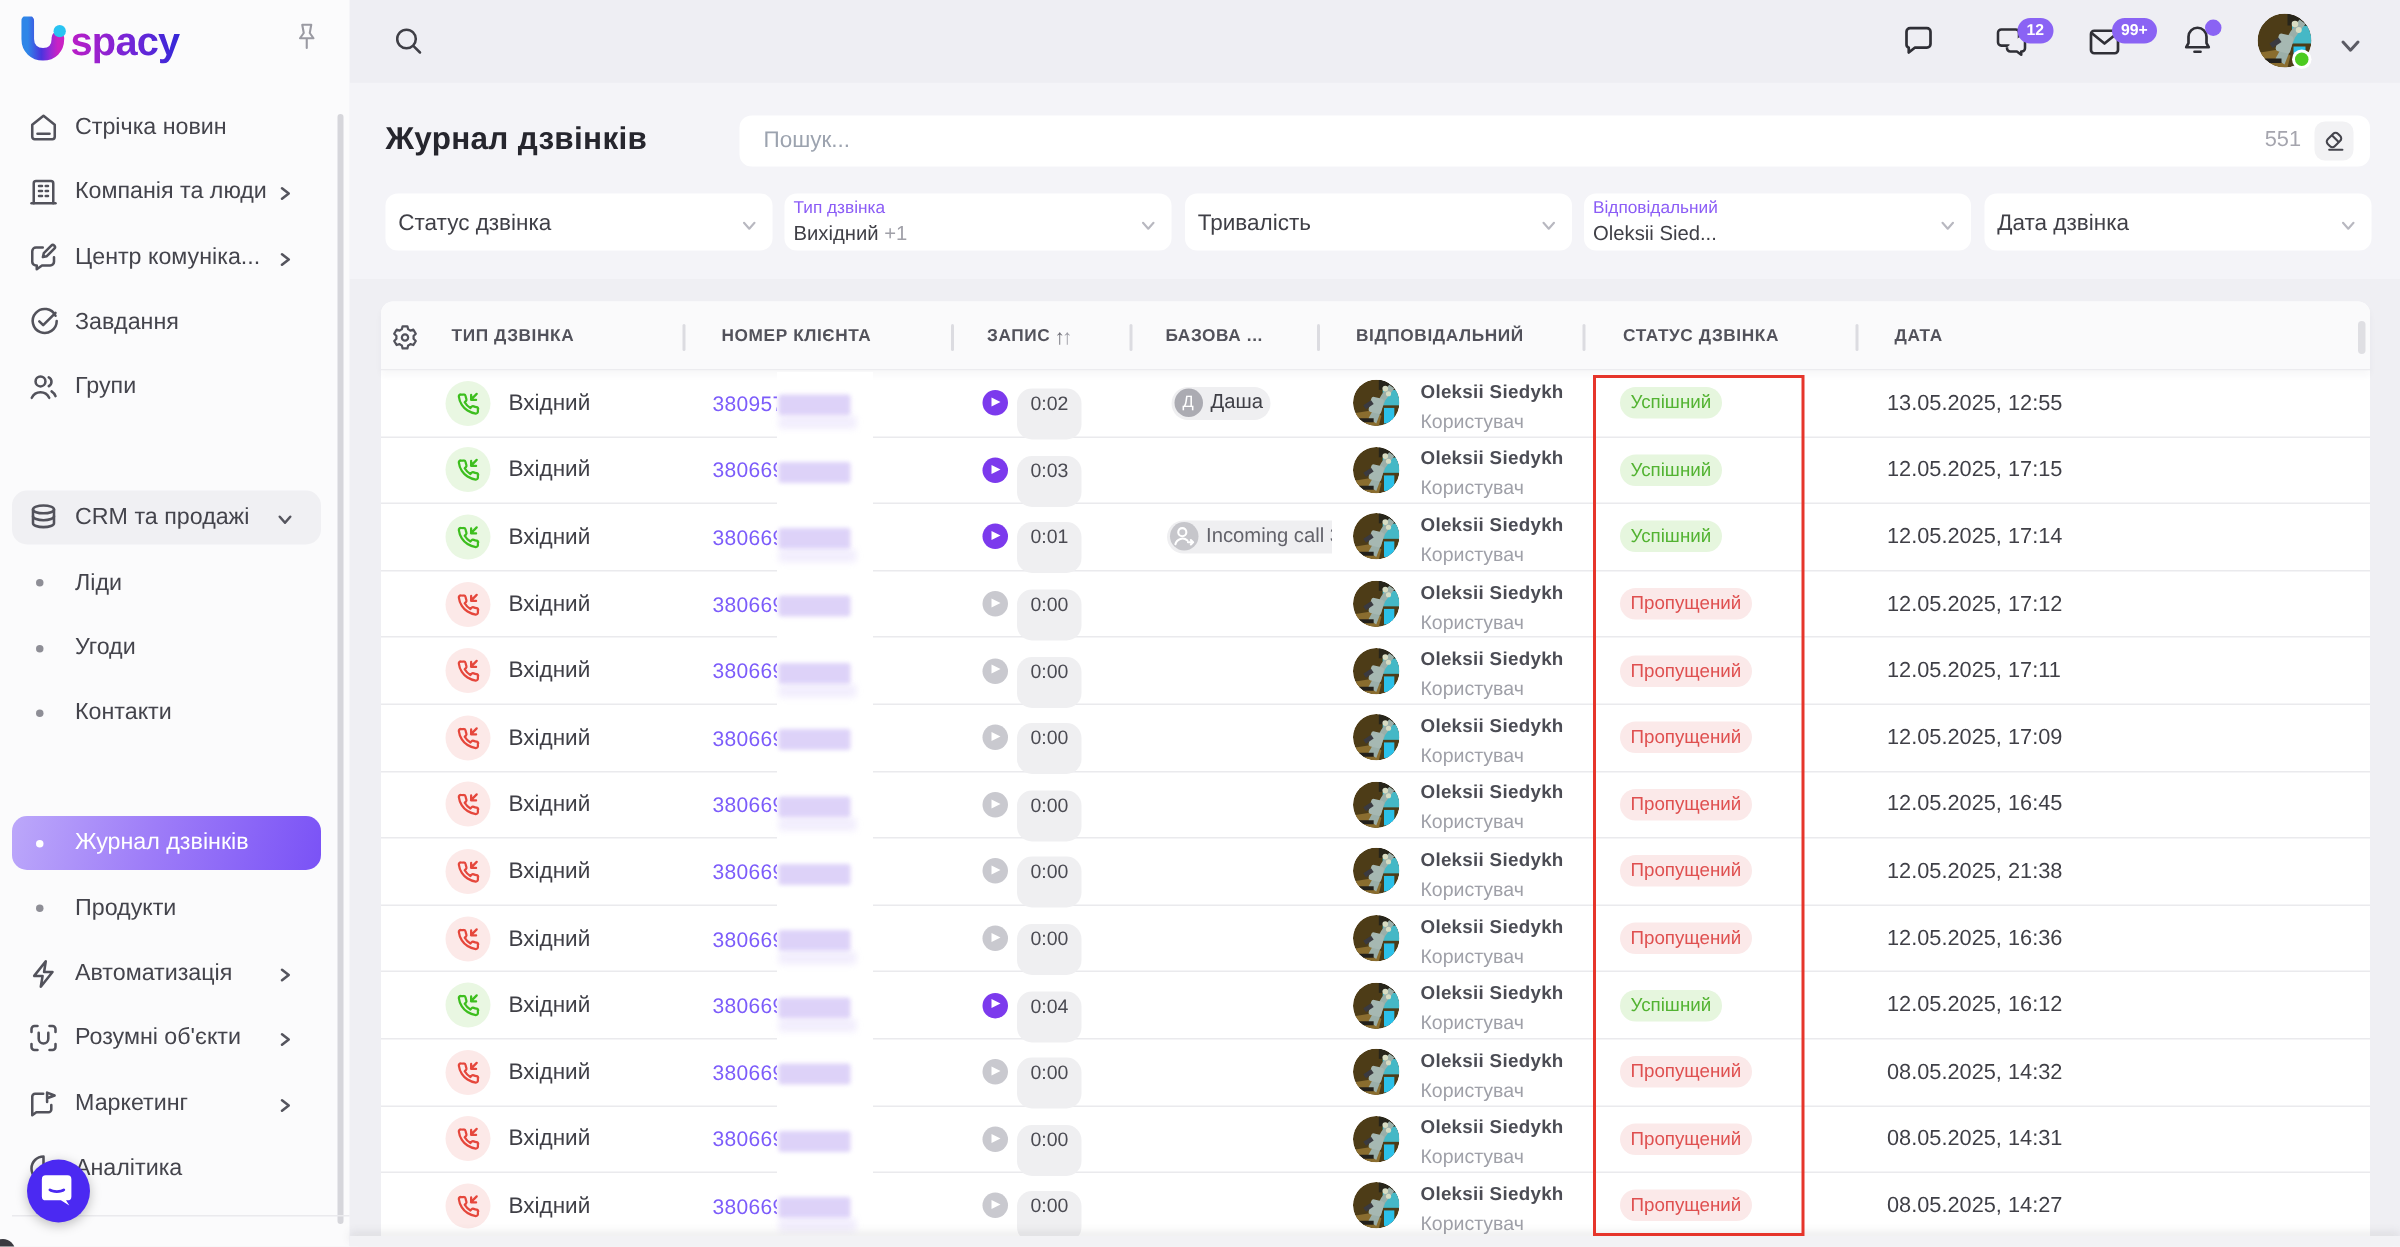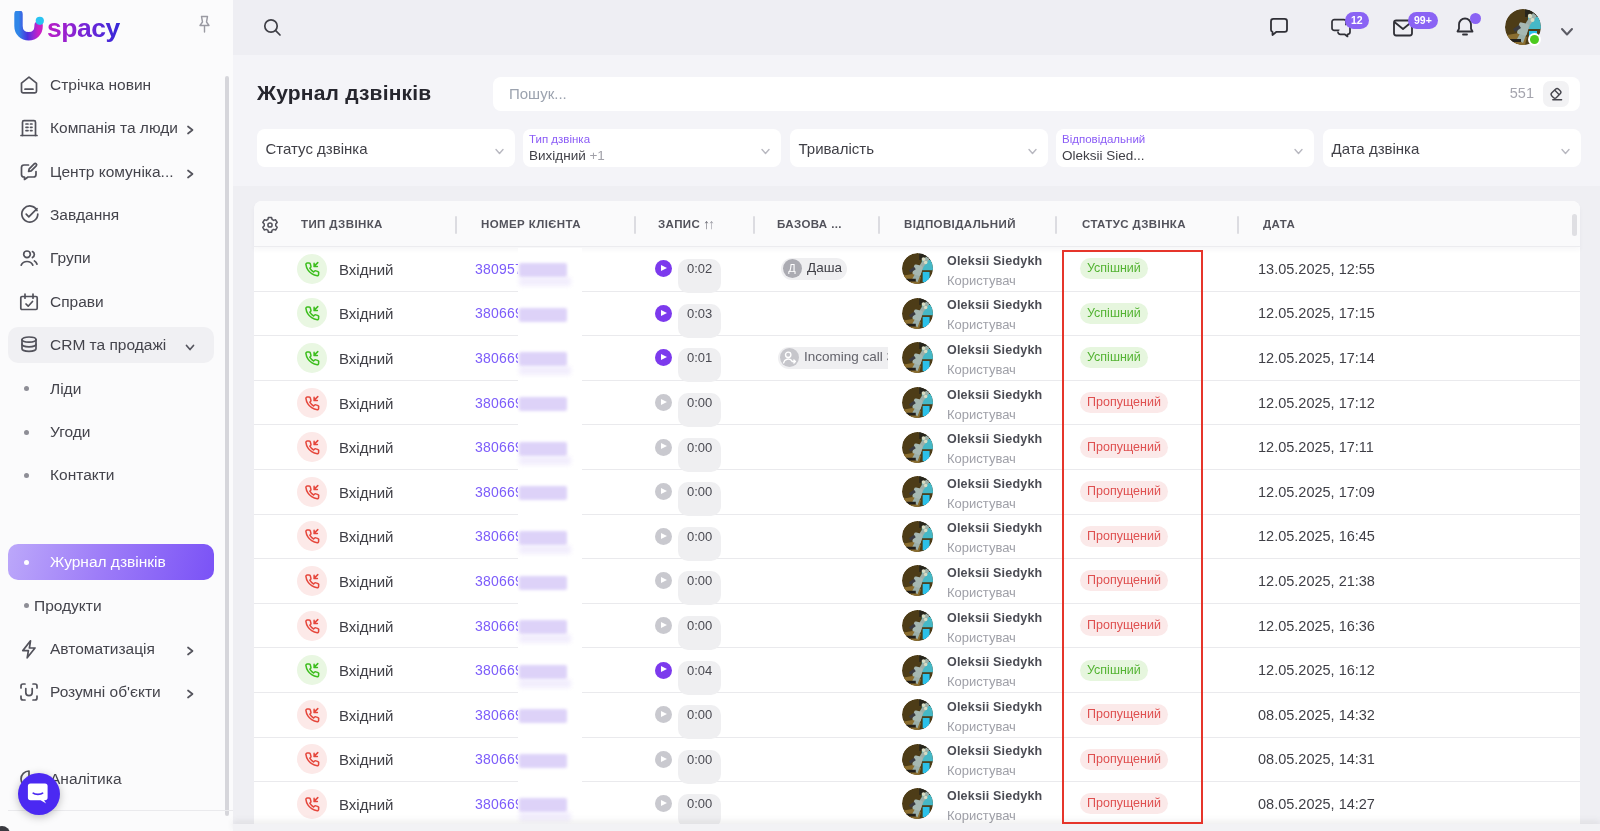--- a/index.html
+++ b/index.html
@@ -114,28 +114,20 @@
     </div>
 <div class="mitem" style="top:236.9px">
       <div class="mico"><svg width="22" height="22" viewBox="0 0 22 22" style="">
           <path d="M9 10.6 a3.3 3.3 0 1 0 0 -6.6 a3.3 3.3 0 0 0 0 6.6" fill="none" stroke="#52525B" stroke-width="1.7" stroke-linecap="round" stroke-linejoin="round"></path>
           <path d="M3.2 18.2 a6.4 6.4 0 0 1 11.6 0" fill="none" stroke="#52525B" stroke-width="1.7" stroke-linecap="round" stroke-linejoin="round"></path>
           <path d="M14.5 4.6 a3.3 3.3 0 0 1 0 5.9" fill="none" stroke="#52525B" stroke-width="1.7" stroke-linecap="round" stroke-linejoin="round"></path>
           <path d="M16.4 13.9 a6.45 6.45 0 0 1 2.6 3.2" fill="none" stroke="#52525B" stroke-width="1.7" stroke-linecap="round" stroke-linejoin="round"></path>
         </svg></div>
       <div class="mtxt">Групи</div>
     </div>
-<div class="mitem" style="top:280.3px">
-      <div class="mico"><svg width="22" height="22" viewBox="0 0 22 22" style="">
-          <path d="M4 5.5 h14 a1.2 1.2 0 0 1 1.2 1.2 V17.3 a1.2 1.2 0 0 1 -1.2 1.2 H4 a1.2 1.2 0 0 1 -1.2 -1.2 V6.7 A1.2 1.2 0 0 1 4 5.5 Z" fill="none" stroke="#52525B" stroke-width="1.7" stroke-linecap="round" stroke-linejoin="round"></path>
-          <path d="M7 3.2 v4 M15 3.2 v4" fill="none" stroke="#52525B" stroke-width="1.7" stroke-linecap="round" stroke-linejoin="round"></path>
-          <path d="M8 13 l2.2 2.2 L14.5 10.5" fill="none" stroke="#52525B" stroke-width="1.7" stroke-linecap="round" stroke-linejoin="round"></path>
-        </svg></div>
-      <div class="mtxt">Справи</div>
-    </div>
 <div class="mitem" style="top:323.7px">
       <div class="abs" style="left:8px;top:3.5px;width:206px;height:36px;background:#F0F0F3;border-radius:10px"></div>
       <div class="mico"><svg width="22" height="22" viewBox="0 0 22 22" style="">
           <path d="M11 8.2 c3.9 0 7 -1.1 7 -2.6 s-3.1 -2.6 -7 -2.6 -7 1.1 -7 2.6 3.1 2.6 7 2.6 Z" fill="none" stroke="#52525B" stroke-width="1.7" stroke-linecap="round" stroke-linejoin="round"></path>
           <path d="M4 5.6 v4.6 c0 1.4 3.1 2.6 7 2.6 s7 -1.2 7 -2.6 V5.6" fill="none" stroke="#52525B" stroke-width="1.7" stroke-linecap="round" stroke-linejoin="round"></path>
           <path d="M4 10.2 v4.6 c0 1.4 3.1 2.6 7 2.6 s7 -1.2 7 -2.6 v-4.6" fill="none" stroke="#52525B" stroke-width="1.7" stroke-linecap="round" stroke-linejoin="round"></path>
         </svg></div>
       <div class="mtxt">CRM та продажі</div>
       <div class="mchev"><svg width="12" height="12" viewBox="0 0 12 12" style="">
           <path d="M2.5 4.5 L6 8.5 L9.5 4.5" fill="none" stroke="#55555E" stroke-width="1.7" stroke-linecap="round" stroke-linejoin="round"></path>
@@ -153,37 +145,47 @@
       <div class="bullet" style="background:#8E8E96"></div>
       <div class="mtxt" style="left:50px;">Контакти</div>
     </div>
 <div class="mitem" style="top:540.7px">
       <div class="abs" style="left:8px;top:3.5px;width:206px;height:36px;background:linear-gradient(105deg,#BCA8FA 0%,#9E7DF8 45%,#7A52F6 100%);border-radius:10px"></div>
       <div class="bullet" style="background:#fff"></div>
       <div class="mtxt" style="left:50px;color:#fff">Журнал дзвінків</div>
     </div>
 <div class="mitem" style="top:584.1px">
       <div class="bullet" style="background:#8E8E96"></div>
-      <div class="mtxt" style="left:34px;">Продукти</div>
+      <div class="mtxt" style="left:50px;">Продукти</div>
     </div>
 <div class="mitem" style="top:627.5px">
       <div class="mico"><svg width="22" height="22" viewBox="0 0 22 22" style="">
           <path d="M12.5 2.8 L4.8 12.6 h5.6 L9.2 19.8 17 10 h-5.6 Z" fill="none" stroke="#52525B" stroke-width="1.7" stroke-linecap="round" stroke-linejoin="round"></path>
         </svg></div>
       <div class="mtxt">Автоматизація</div>
       <div class="mchev"><svg width="12" height="12" viewBox="0 0 12 12" style="">
           <path d="M4 2.5 L8.5 6 L4 9.5" fill="none" stroke="#55555E" stroke-width="1.7" stroke-linecap="round" stroke-linejoin="round"></path>
         </svg></div>
     </div>
 <div class="mitem" style="top:670.9px">
       <div class="mico"><svg width="22" height="22" viewBox="0 0 22 22" style="">
           <path d="M3 7 V5 a2 2 0 0 1 2 -2 h2 M15 3 h2 a2 2 0 0 1 2 2 v2 M19 15 v2 a2 2 0 0 1 -2 2 h-2 M7 19 H5 a2 2 0 0 1 -2 -2 v-2" fill="none" stroke="#52525B" stroke-width="1.7" stroke-linecap="round" stroke-linejoin="round"></path>
           <path d="M7.8 7.5 v4 a3.2 3.2 0 0 0 6.4 0 v-4" fill="none" stroke="#52525B" stroke-width="1.7" stroke-linecap="round" stroke-linejoin="round"></path>
         </svg></div>
       <div class="mtxt">Розумні об'єкти</div>
+      <div class="mchev"><svg width="12" height="12" viewBox="0 0 12 12" style="">
+          <path d="M4 2.5 L8.5 6 L4 9.5" fill="none" stroke="#55555E" stroke-width="1.7" stroke-linecap="round" stroke-linejoin="round"></path>
+        </svg></div>
+    </div>
+<div class="mitem" style="top:714.3px">
+      <div class="mico"><svg width="22" height="22" viewBox="0 0 22 22" style="">
+          <path d="M10.8 4.2 H5.4 a1.9 1.9 0 0 0 -1.9 1.9 v12.4 l2.7 -2 h8.1 a1.9 1.9 0 0 0 1.9 -1.9 v-2.9" fill="none" stroke="#52525B" stroke-width="1.7" stroke-linecap="round" stroke-linejoin="round"></path>
+          <path d="M13.4 9.6 V3.4 l5 1.9 -5 1.9" fill="none" stroke="#52525B" stroke-width="1.7" stroke-linecap="round" stroke-linejoin="round"></path>
+        </svg></div>
+      <div class="mtxt">Маркетинг</div>
       <div class="mchev"><svg width="12" height="12" viewBox="0 0 12 12" style="">
           <path d="M4 2.5 L8.5 6 L4 9.5" fill="none" stroke="#55555E" stroke-width="1.7" stroke-linecap="round" stroke-linejoin="round"></path>
         </svg></div>
     </div>
 <div class="mitem" style="top:757.7px">
       <div class="mico"><svg width="22" height="22" viewBox="0 0 22 22" style="">
           <path d="M11 3 a8 8 0 1 0 8 8 h-8 Z" fill="none" stroke="#52525B" stroke-width="1.7" stroke-linecap="round" stroke-linejoin="round"></path>
         </svg></div>
       <div class="mtxt">Аналітика</div>
     </div>

